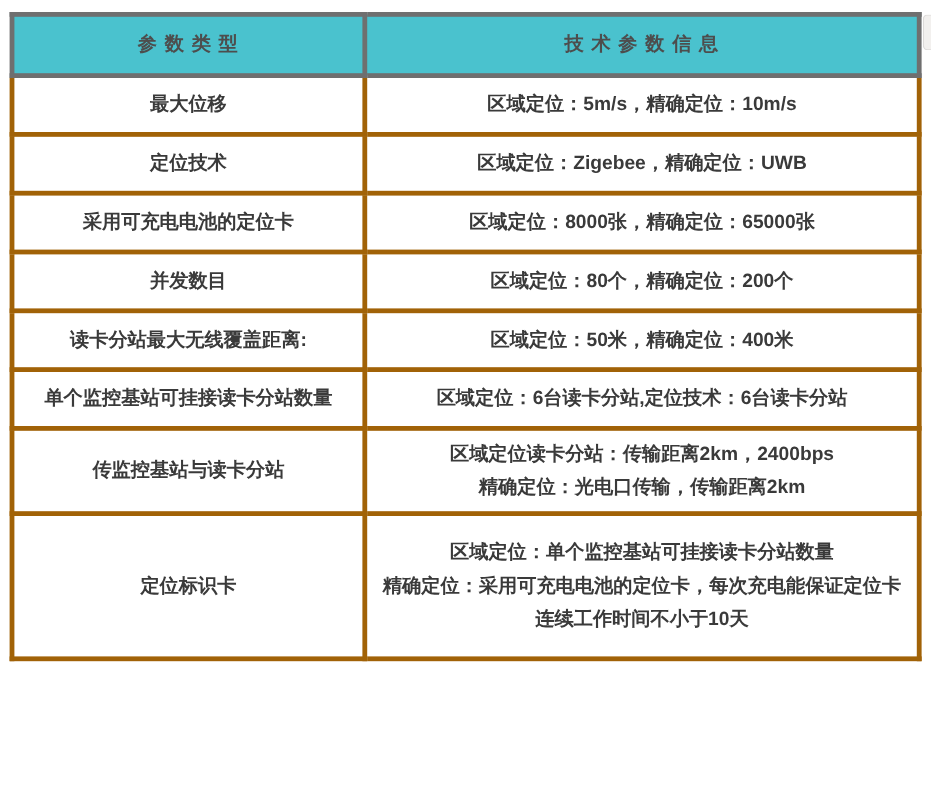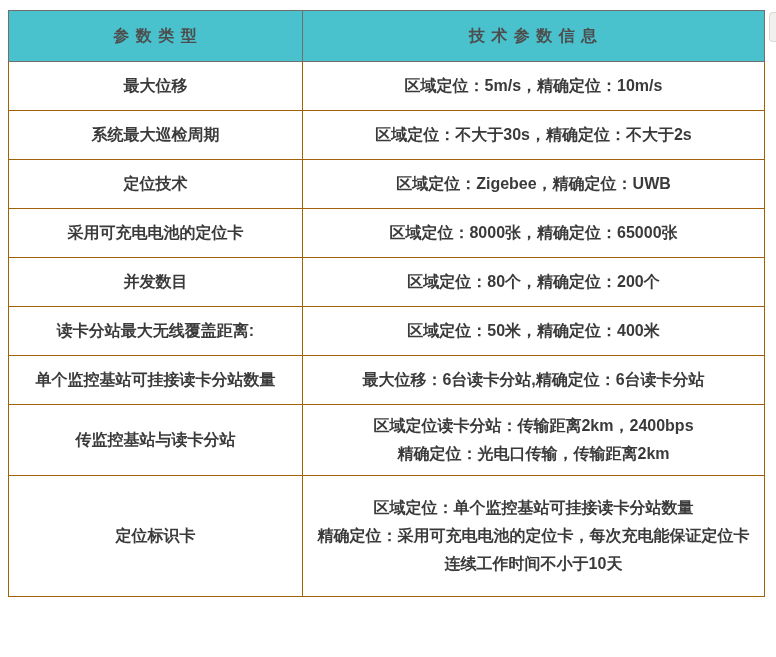--- a/index.html
+++ b/index.html
@@ -19,21 +19,21 @@
     position: absolute;
     left: 8px;
     top: 10px;
     width: 756px;
     border-collapse: collapse;
     table-layout: fixed;
   }
   col.c1 { width: 294px; }
   col.c2 { width: 462px; }
   th, td {
-    border: 1px solid #a16207;
+    border: 4px solid #a16207;
     text-align: center;
     vertical-align: middle;
     padding: 2px 6px;
     box-sizing: border-box;
   }
   th {
     background: #4ac2ce;
     color: #4d4d4d;
     font-weight: bold;
     font-size: 16px;
@@ -79,42 +79,38 @@
         <th>参 数 类 型</th>
         <th>技 术 参 数 信 息</th>
       </tr>
     </thead>
     <tbody>
       <tr>
         <td>最大位移</td>
         <td>区域定位：5m/s，精确定位：10m/s</td>
       </tr>
       <tr>
-        <td>系统最大巡检周期</td>
-        <td>区域定位：不大于30s，精确定位：不大于2s</td>
-      </tr>
-      <tr>
         <td>定位技术</td>
         <td>区域定位：Zigebee，精确定位：UWB</td>
       </tr>
       <tr>
         <td>采用可充电电池的定位卡</td>
         <td>区域定位：8000张，精确定位：65000张</td>
       </tr>
       <tr>
         <td>并发数目</td>
         <td>区域定位：80个，精确定位：200个</td>
       </tr>
       <tr>
         <td>读卡分站最大无线覆盖距离:</td>
         <td>区域定位：50米，精确定位：400米</td>
       </tr>
       <tr>
         <td>单个监控基站可挂接读卡分站数量</td>
-        <td>最大位移：6台读卡分站,精确定位：6台读卡分站</td>
+        <td>区域定位：6台读卡分站,定位技术：6台读卡分站</td>
       </tr>
       <tr class="tall2">
         <td>传监控基站与读卡分站</td>
         <td class="lines">
           <div>区域定位读卡分站：传输距离2km，2400bps</div>
           <div>精确定位：光电口传输，传输距离2km</div>
         </td>
       </tr>
       <tr class="tall3">
         <td>定位标识卡</td>

